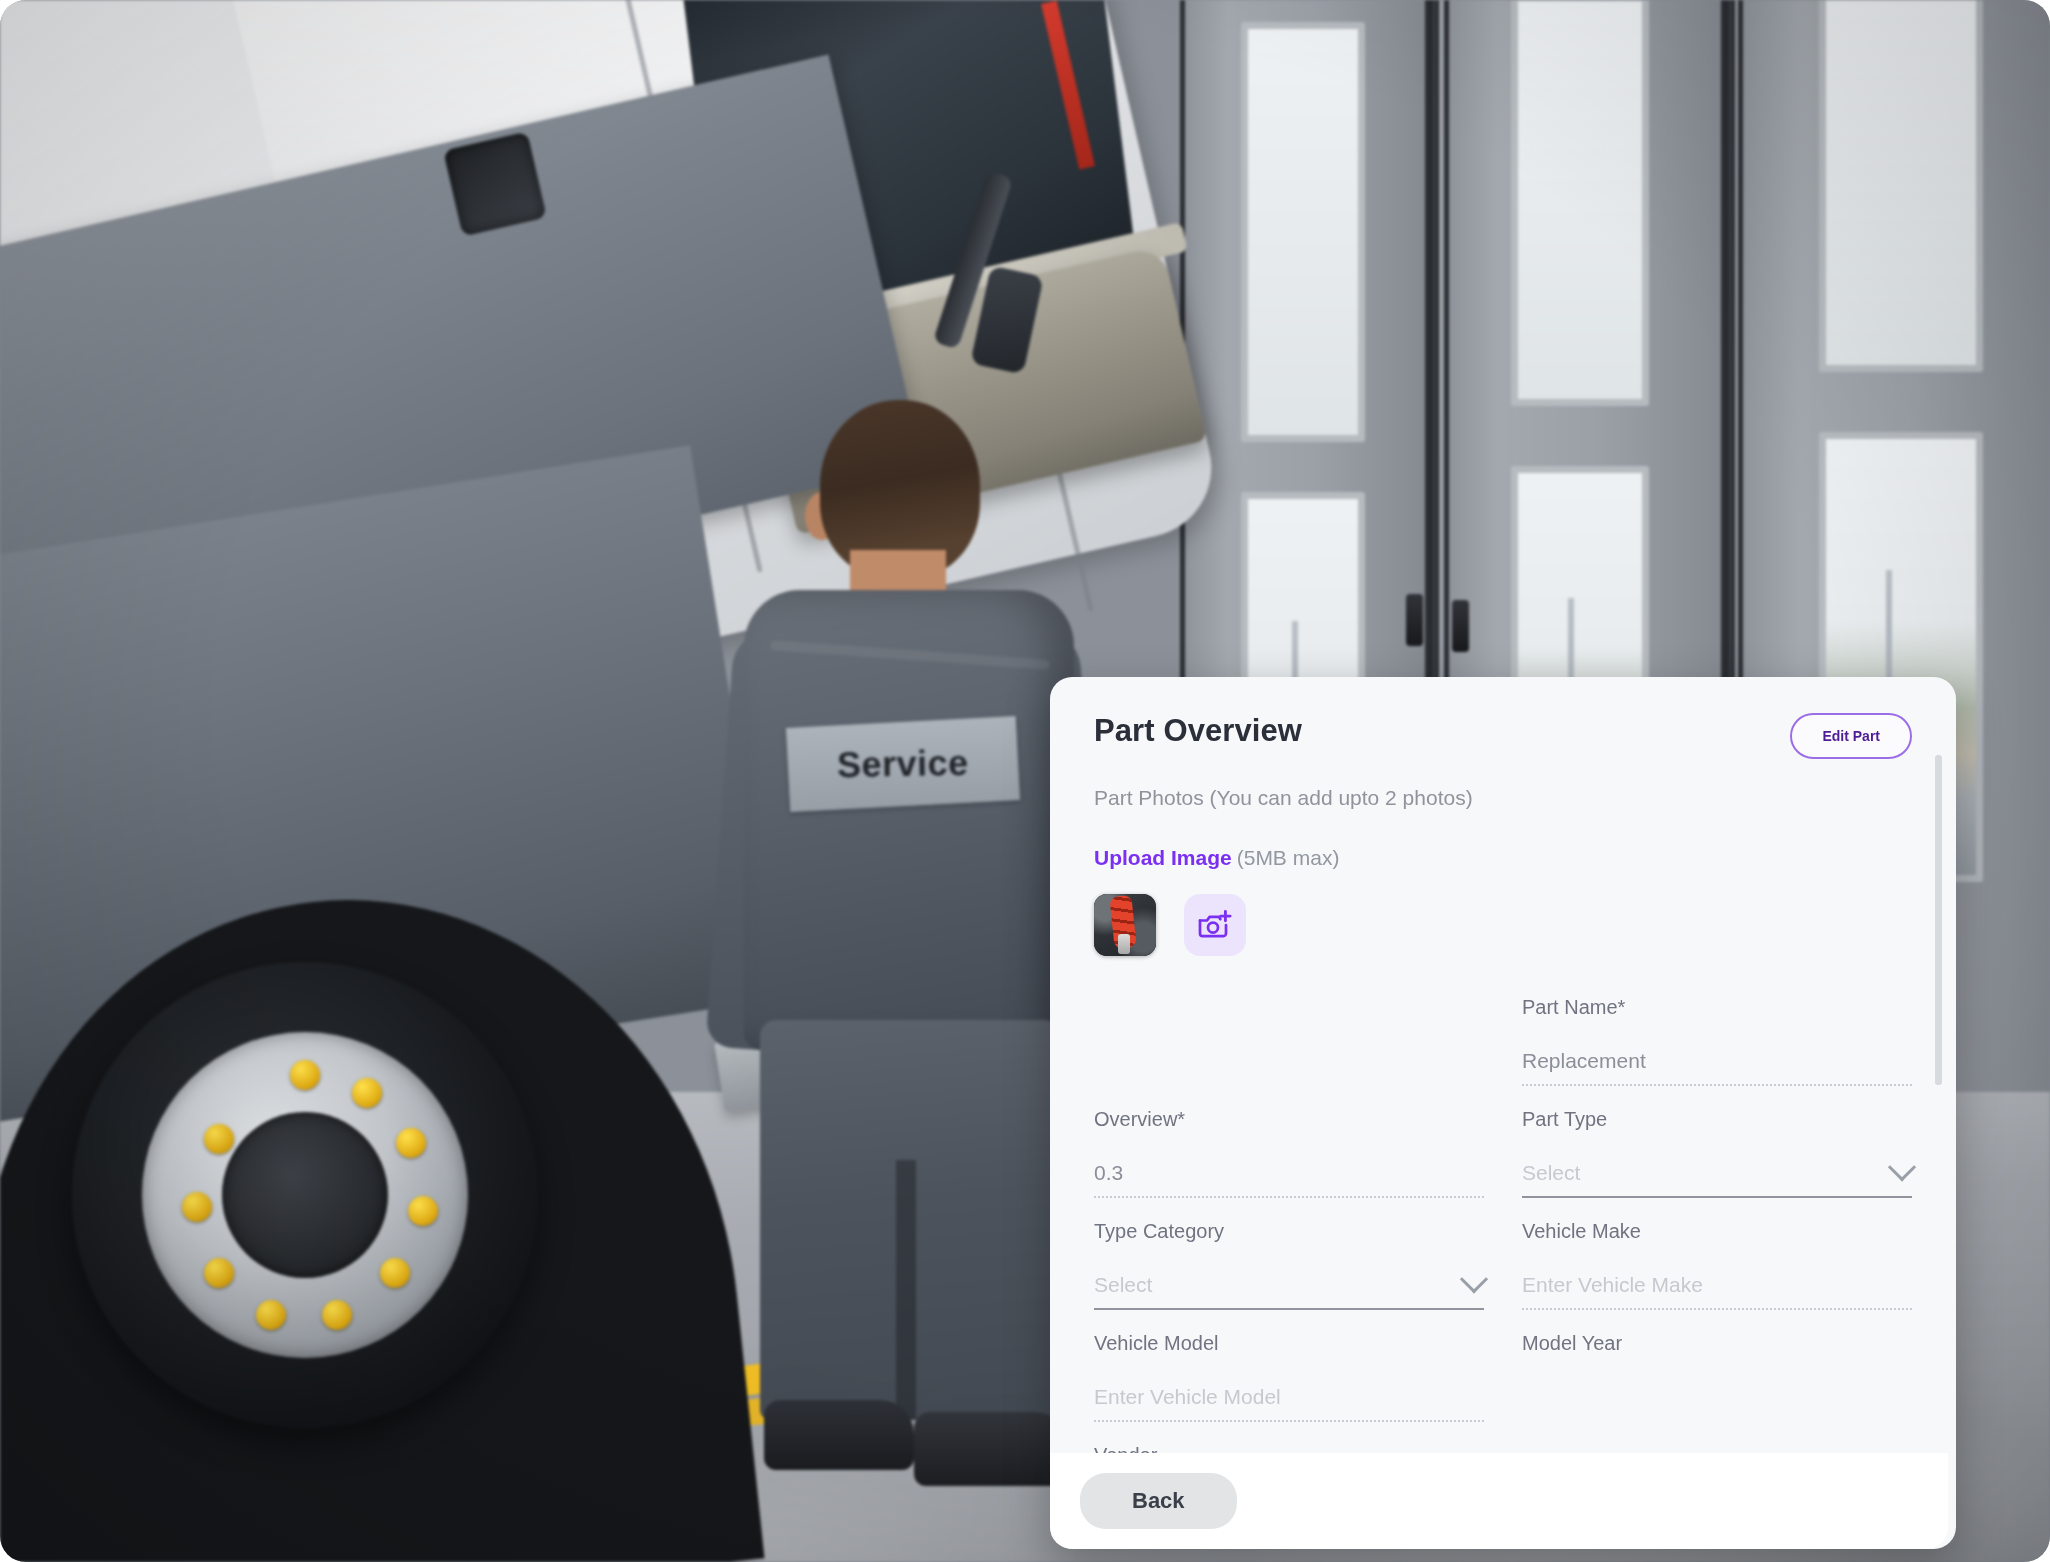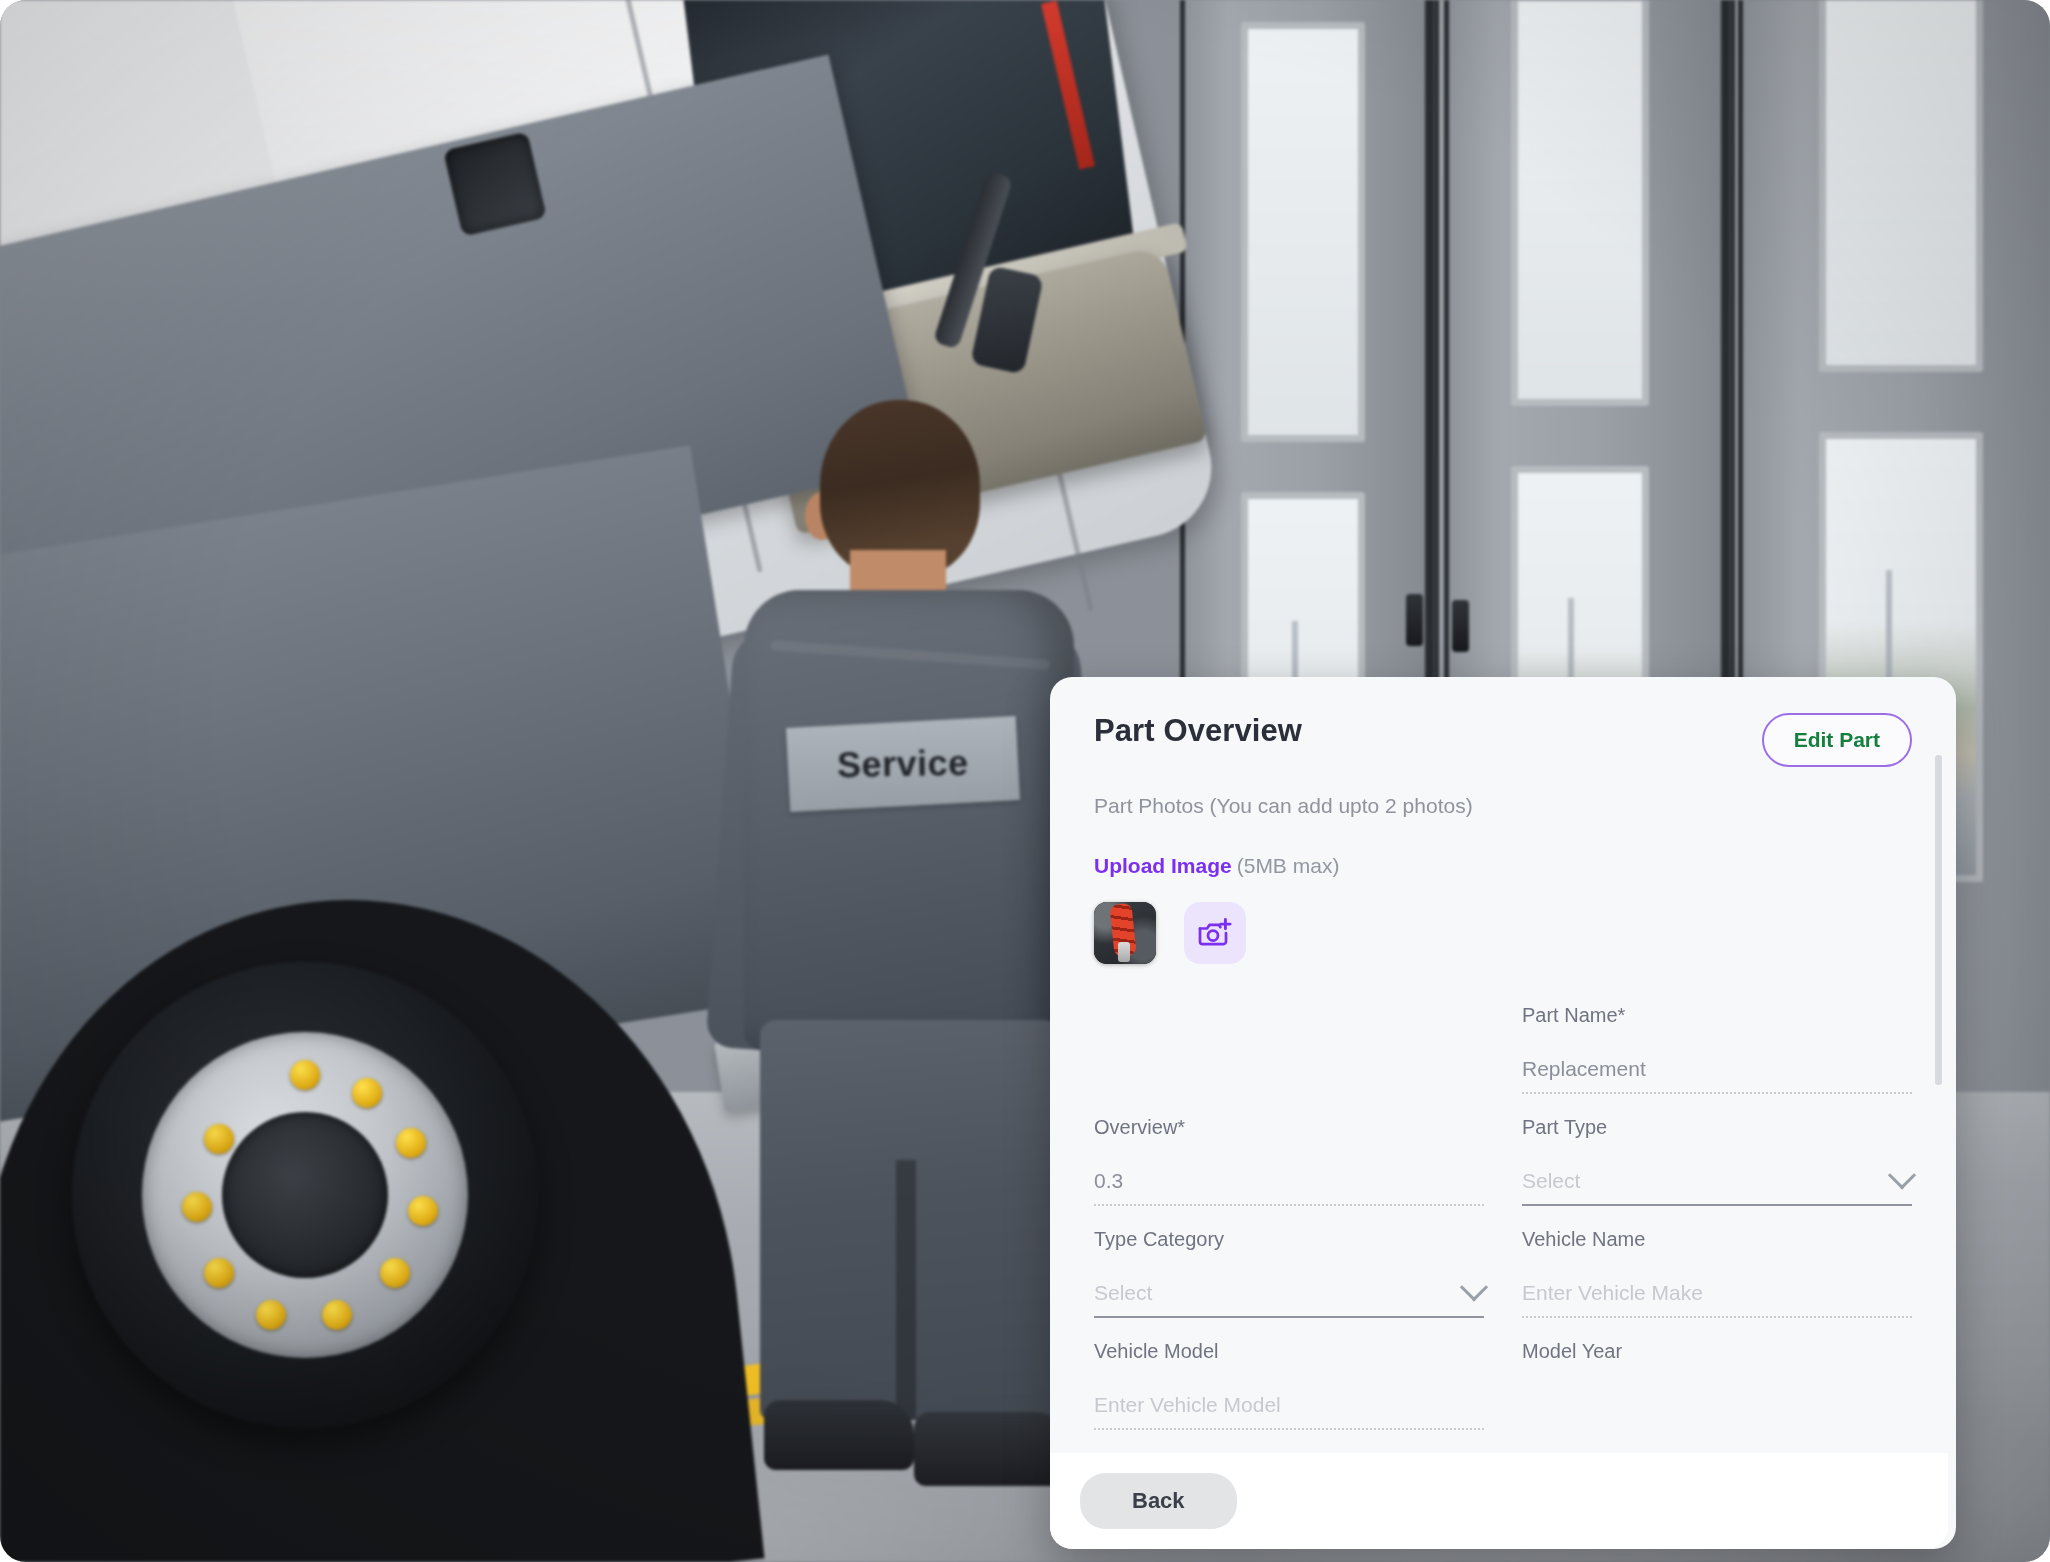--- a/index.html
+++ b/index.html
@@ -347,23 +347,23 @@
   }
   .panel-head {
     display: flex; align-items: flex-start; justify-content: space-between;
   }
   .panel-title {
     font-size: 31px; font-weight: 700; color: #2b2f3a;
     letter-spacing: .1px;
   }
   .edit-btn {
     border: 2px solid #9b6ee8;
-    color: #15803d;
+    color: #4c1d95;
     background: #fbfbfd;
-    font-size: 21px; font-weight: 700;
+    font-size: 14px; font-weight: 700;
     padding: 13px 30px;
     border-radius: 999px;
     cursor: pointer;
     font-family: "Liberation Sans", sans-serif;
   }
   .photos-note {
     margin-top: 27px;
     font-size: 21px; color: #8f939c;
   }
   .upload-row {
@@ -626,21 +626,21 @@
         </div>
         <div class="field">
           <div class="field-label">Type Category</div>
           <div class="field-input solid">
             <span class="val-placeholder">Select</span>
             <span class="chev"></span>
           </div>
         </div>
 
         <div class="field">
-          <div class="field-label">Vehicle Name</div>
+          <div class="field-label">Vehicle Make</div>
           <div class="field-input">
             <span class="val-placeholder">Enter Vehicle Make</span>
           </div>
         </div>
         <div class="field">
           <div class="field-label">Vehicle Model</div>
           <div class="field-input">
             <span class="val-placeholder">Enter Vehicle Model</span>
           </div>
         </div>

